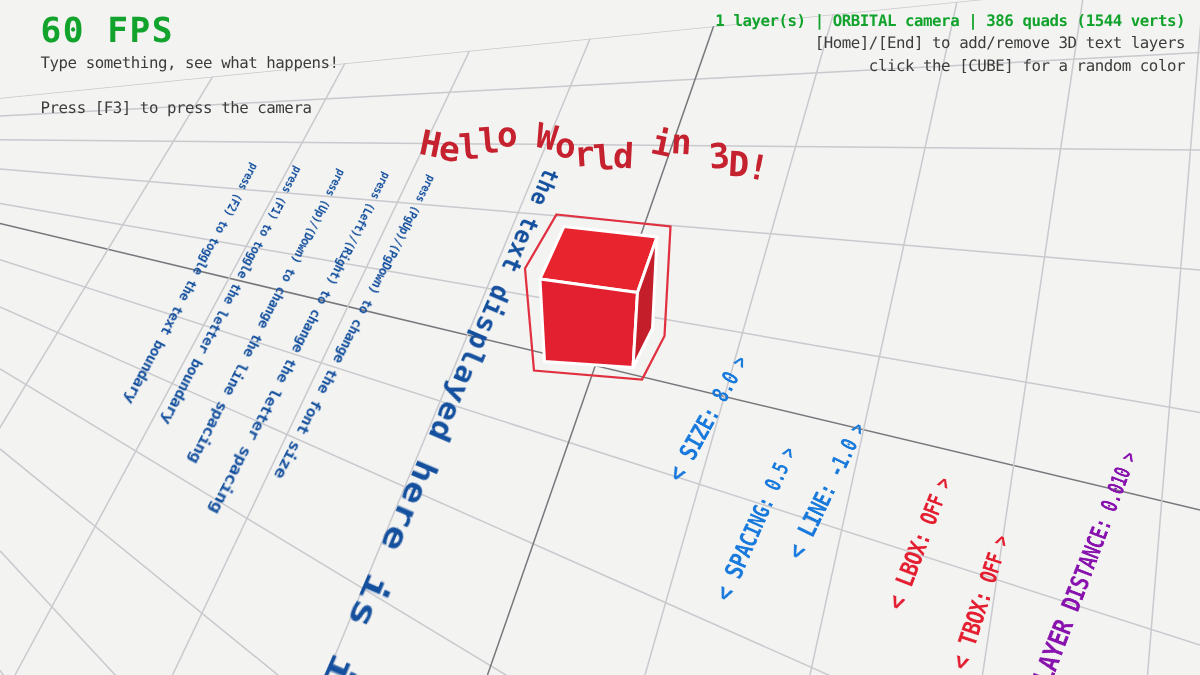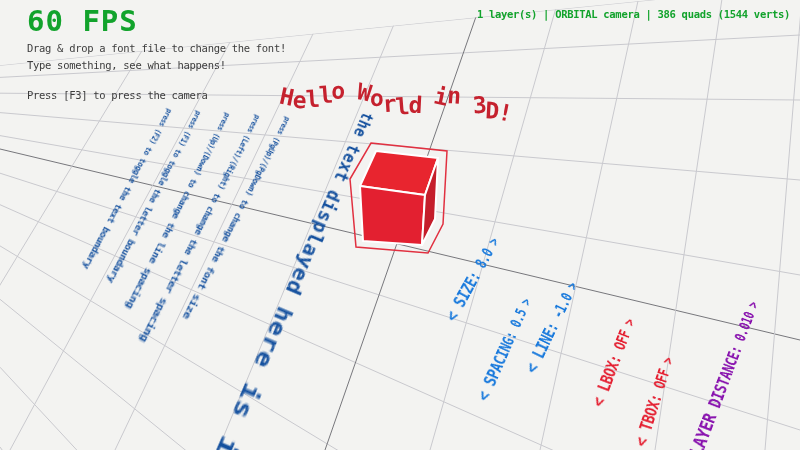--- a/index.html
+++ b/index.html
@@ -17,21 +17,21 @@
   .ground-title{font-size:15px;letter-spacing:0.5px;}
   .param-label{position:absolute;white-space:nowrap;font-weight:bold;
                transform-origin:0 50%;font-size:17px;letter-spacing:-0.5px;}
   
   #typed-text{position:absolute;left:280px;top:86px;font-size:23px;font-weight:bold;
               color:#c5212e;white-space:pre;transform:rotate(3.5deg);letter-spacing:-1px;}
   #typed-text span{display:inline-block;}
   
   .hud{position:absolute;color:#3c3c3c;}
   #hud-left{left:27px;top:8px;}
-  #fps{font-size:29px;font-weight:bold;color:#12a32c;letter-spacing:1px;line-height:26px;}
+  #fps{font-size:23px;font-weight:bold;color:#12a32c;letter-spacing:1px;line-height:26px;}
   .tip-left{font-size:10.5px;line-height:17px;letter-spacing:-0.3px;}
   .tip-gap{margin-top:13px;}
   #hud-right{right:10px;top:6px;text-align:right;}
   #status-line{font-size:10.5px;font-weight:bold;color:#12a32c;line-height:16px;letter-spacing:-0.3px;text-align:right;}
   .tip-right{font-size:10.5px;line-height:15px;letter-spacing:-0.3px;}
 </style>
 </head>
 <body>
 
 <div id="app">
@@ -89,22 +89,23 @@
       <polygon points="376,151 438,158 425,195 360,186" stroke-width="2" stroke-linejoin="round" fill="#e8252f" stroke="#ffffff"></polygon>
       <polygon points="360,186 425,195 422,245 363,241" stroke-width="2" stroke-linejoin="round" fill="#e32030" stroke="#ffffff"></polygon>
       <polygon points="438,158 435,219 422,245 425,195" stroke-width="2" stroke-linejoin="round" fill="#c51e2b" stroke="#ffffff"></polygon>
     </svg>
 
     <div id="typed-text"><span style="transform: translateY(4.5px) rotate(8.2deg);">H</span><span style="transform: translateY(7px) rotate(0.8deg);">e</span><span style="transform: translateY(5.2px) rotate(-7.4deg);">l</span><span style="transform: translateY(0.3px) rotate(-8.2deg);">l</span><span style="transform: translateY(-4.8px) rotate(-0.7deg);">o</span><span style="transform: translateY(-7px) rotate(7.4deg);"> </span><span style="transform: translateY(-4.9px) rotate(8.1deg);">W</span><span style="transform: translateY(0.1px) rotate(0.7deg);">o</span><span style="transform: translateY(5.1px) rotate(-7.5deg);">r</span><span style="transform: translateY(7px) rotate(-8.1deg);">l</span><span style="transform: translateY(4.6px) rotate(-0.6deg);">d</span><span style="transform: translateY(-0.5px) rotate(7.5deg);"> </span><span style="transform: translateY(-5.4px) rotate(8.1deg);">i</span><span style="transform: translateY(-7px) rotate(0.5deg);">n</span><span style="transform: translateY(-4.3px) rotate(-7.5deg);"> </span><span style="transform: translateY(0.9px) rotate(-8deg);">3</span><span style="transform: translateY(5.6px) rotate(-0.4deg);">D</span><span style="transform: translateY(6.9px) rotate(7.6deg);">!</span></div>
   </div>
 
   <div id="hud-left" class="hud">
     <div id="fps" style="color: rgb(18, 163, 44);">60 FPS</div>
-    <div class="tip-left" style="margin-top:6px">Drag &amp; drop a font file to change the font!</div>
     <div class="tip-left">Type something, see what happens!</div>
     <div class="tip-left tip-gap">Press [F3] to press the camera</div>
   </div>
 
   <div id="hud-right" class="hud">
     <div id="status-line" style="color: rgb(18, 163, 44);">1 layer(s) | ORBITAL camera |  386 quads (1544 verts)</div>
+    <div class="tip-right">[Home]/[End] to add/remove 3D text layers</div>
+    <div class="tip-right">click the [CUBE] for a random color</div>
   </div>
 
 </div>
 
 </body></html>

